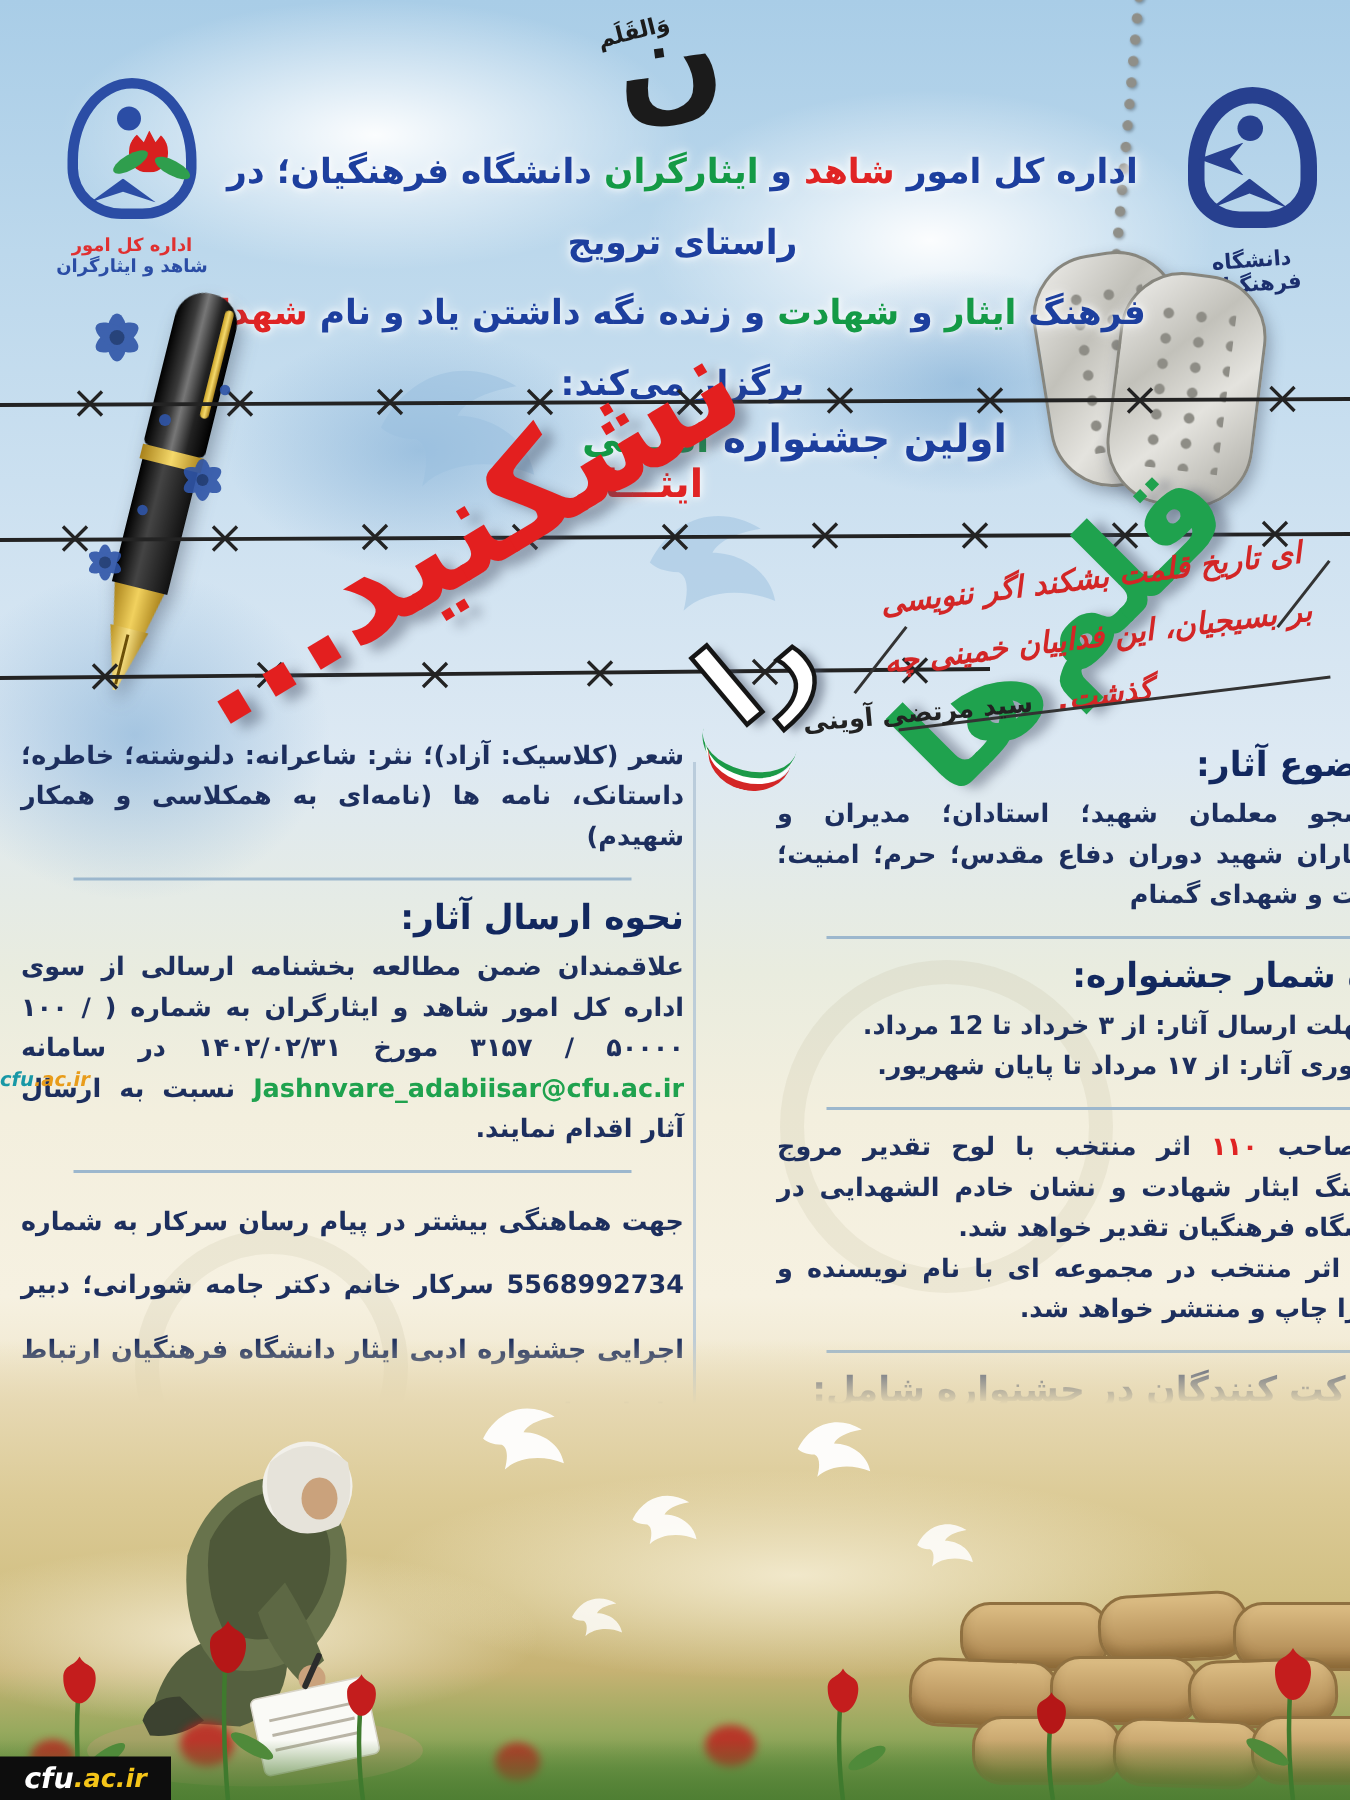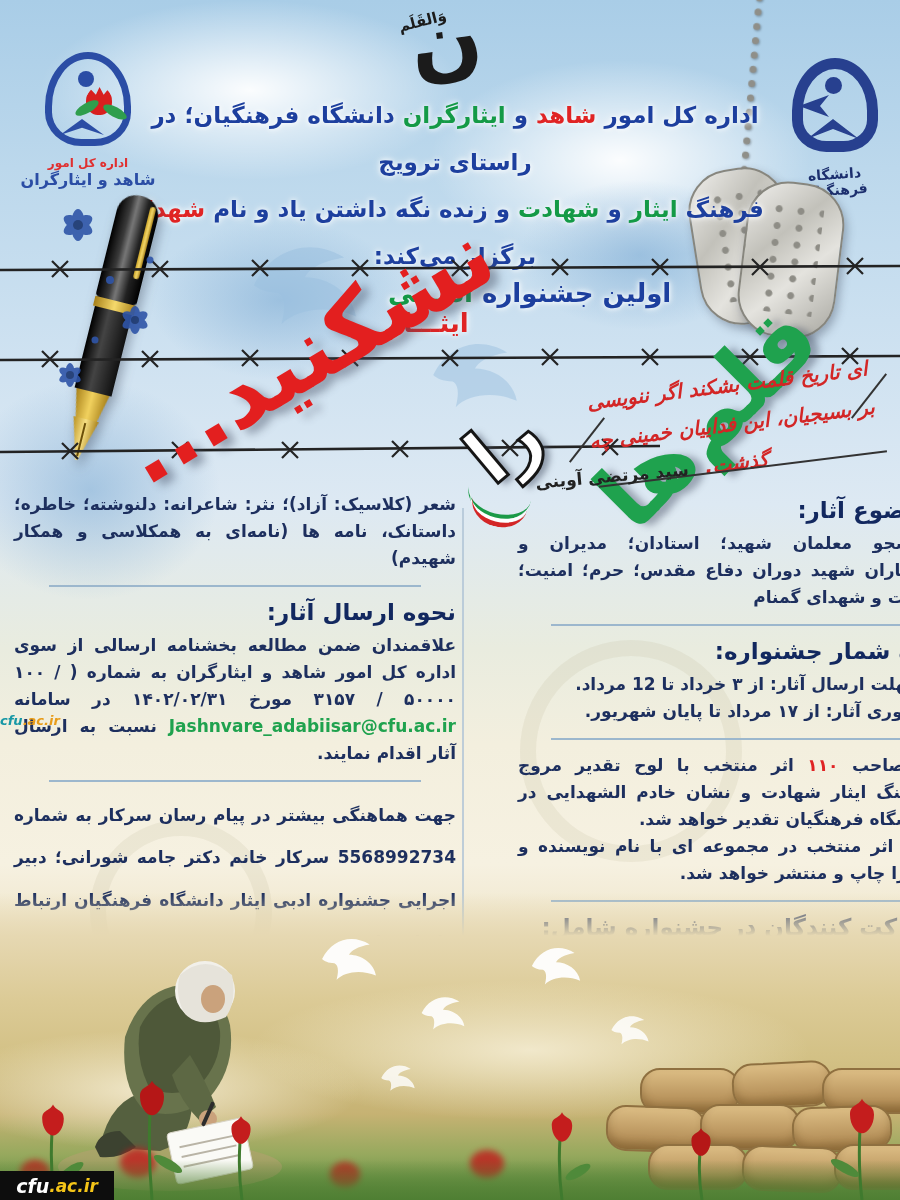--- a/index.html
+++ b/index.html
@@ -24,21 +24,21 @@
   
   .ls{left:20px;top:52px;width:136px;text-align:center;}
   .ls-emblem{position:relative;margin:0 auto;width:72px;height:80px;border:7px solid #2b4da5;border-radius:50% 50% 42% 42% / 58% 58% 36% 36%;}
   .ls-dot{position:absolute;left:26px;top:12px;width:16px;height:16px;border-radius:50%;background:#2b4da5;}
   .ls-book{position:absolute;left:8px;bottom:4px;width:44px;height:16px;background:#2b4da5;clip-path:polygon(0 100%,50% 0,100% 100%,50% 55%);}
   .tulip-red{position:absolute;}
   .tulip-red .bulb{width:26px;height:28px;background:#d81f1f;border-radius:50% 50% 45% 45%;clip-path:polygon(0 35%,18% 8%,38% 28%,52% 0,68% 28%,85% 8%,100% 35%,100% 100%,0 100%);}
   .tulip-red .leaf{position:absolute;left:-12px;top:16px;width:26px;height:10px;background:#2f9e4d;border-radius:50%;transform:rotate(-30deg);}
   .tulip-red .leaf2{position:absolute;left:16px;top:20px;width:26px;height:10px;background:#2f9e4d;border-radius:50%;transform:rotate(28deg);}
   .ls-l1{margin-top:10px;font-size:12px;font-weight:700;color:#e03030;}
-  .ls-l2{font-size:16px;font-weight:700;color:#2b4da5;}
+  .ls-l2{font-size:12px;font-weight:700;color:#2b4da5;}
   
   .lu{left:775px;top:58px;width:120px;text-align:center;}
   .lu-emblem{position:relative;margin:0 auto;width:64px;height:72px;border:11px solid #27408f;border-radius:50% 50% 40% 40% / 56% 56% 34% 34%;}
   .lu-dot{position:absolute;left:22px;top:8px;width:17px;height:17px;border-radius:50%;background:#27408f;}
   .lu-book{position:absolute;left:4px;bottom:2px;width:52px;height:20px;background:#27408f;clip-path:polygon(0 100%,50% 0,100% 100%,50% 50%);}
   .lu-wing{position:absolute;left:-4px;top:26px;width:30px;height:22px;background:#27408f;clip-path:polygon(0 50%,100% 0,70% 50%,100% 100%);}
   .lu-label{margin-top:14px;font-size:14px;font-weight:700;color:#1c2f6e;transform:rotate(-4deg);}
   
   .chain{left:747px;top:-6px;width:0;height:208px;border-left:7px dotted #8f8f89;transform:rotate(5deg);filter:drop-shadow(1px 1px 1px rgba(0,0,0,.3));}
   .tag{position:absolute;width:94px;height:152px;border-radius:42px;border:2px solid #87867e;

